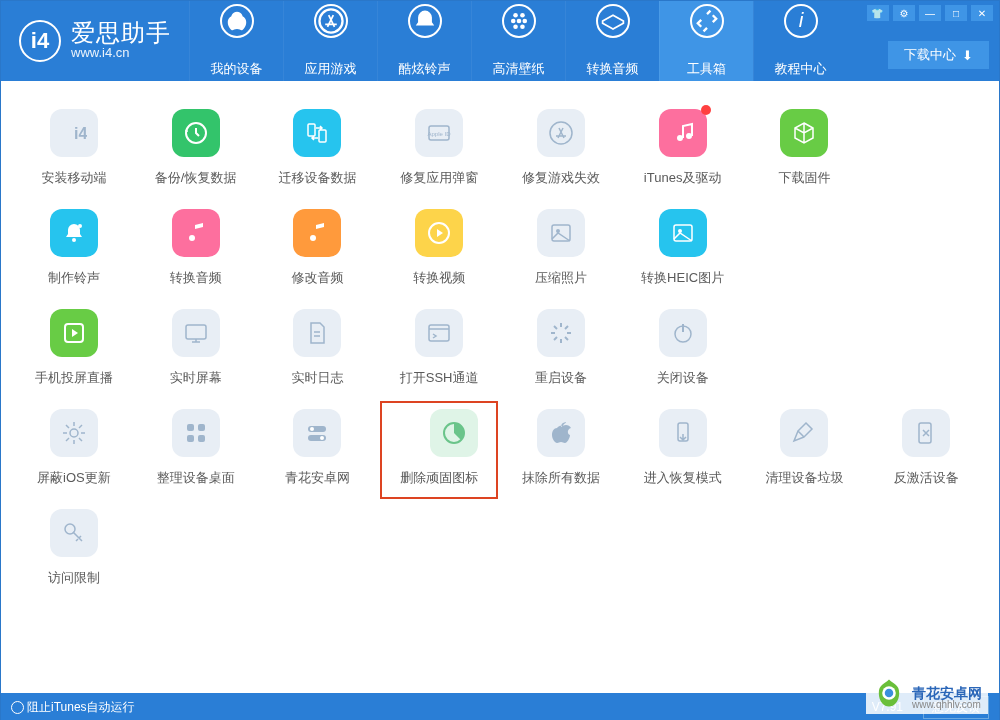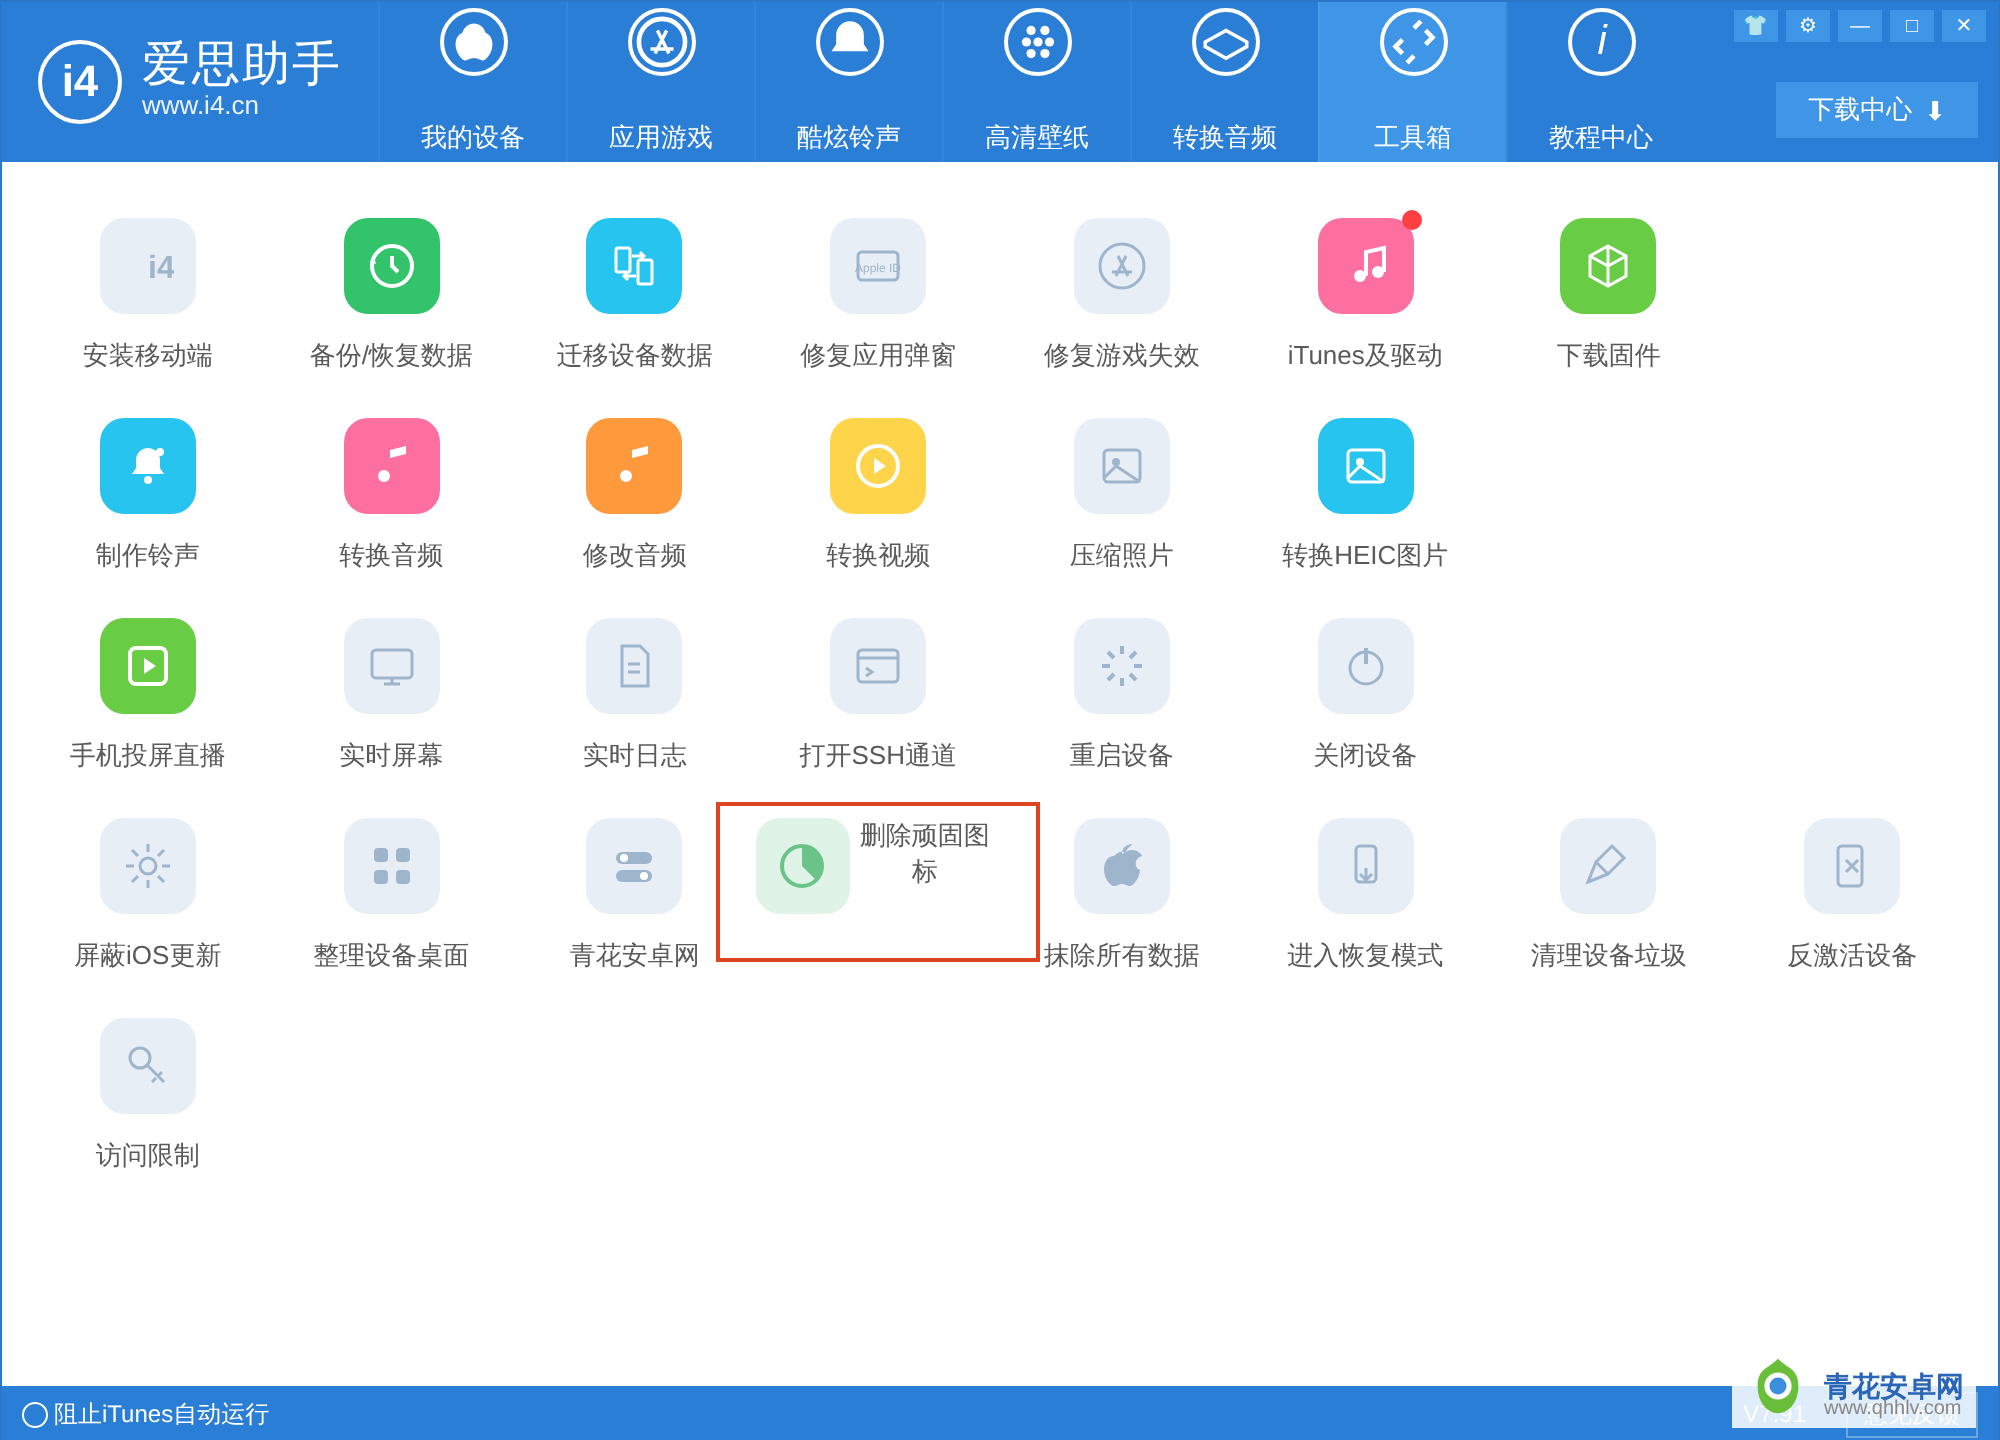--- a/index.html
+++ b/index.html
@@ -363,21 +363,21 @@
               <rect x="4" y="6" width="18" height="6" rx="3" fill="#9fb5cc"></rect>
               <circle cx="8" cy="9" r="2" fill="#fff"></circle>
               <rect x="4" y="15" width="18" height="6" rx="3" fill="#9fb5cc"></rect>
               <circle cx="18" cy="18" r="2" fill="#fff"></circle>
             </svg>
           </div>
           <div class="tool-label">青花安卓网</div>
         </div>
         <div class="tool">
           <div class="hl">
-            <div style="display:flex;flex-direction:row;align-items:flex-start">
+            <div style="display:flex;flex-direction:column;align-items:flex-end">
               <div class="tile c-lg" style="color:#fff">
                 <svg viewBox="0 0 26 26">
                   <circle cx="13" cy="13" r="10" stroke="#6ac48a" fill="none" stroke-width="2"></circle>
                   <path d="M13 13V3a10 10 0 017 17z" fill="#6ac48a"></path>
                 </svg>
               </div>
               <div class="tool-label">删除顽固图标</div>
             </div>
           </div>
         </div>

